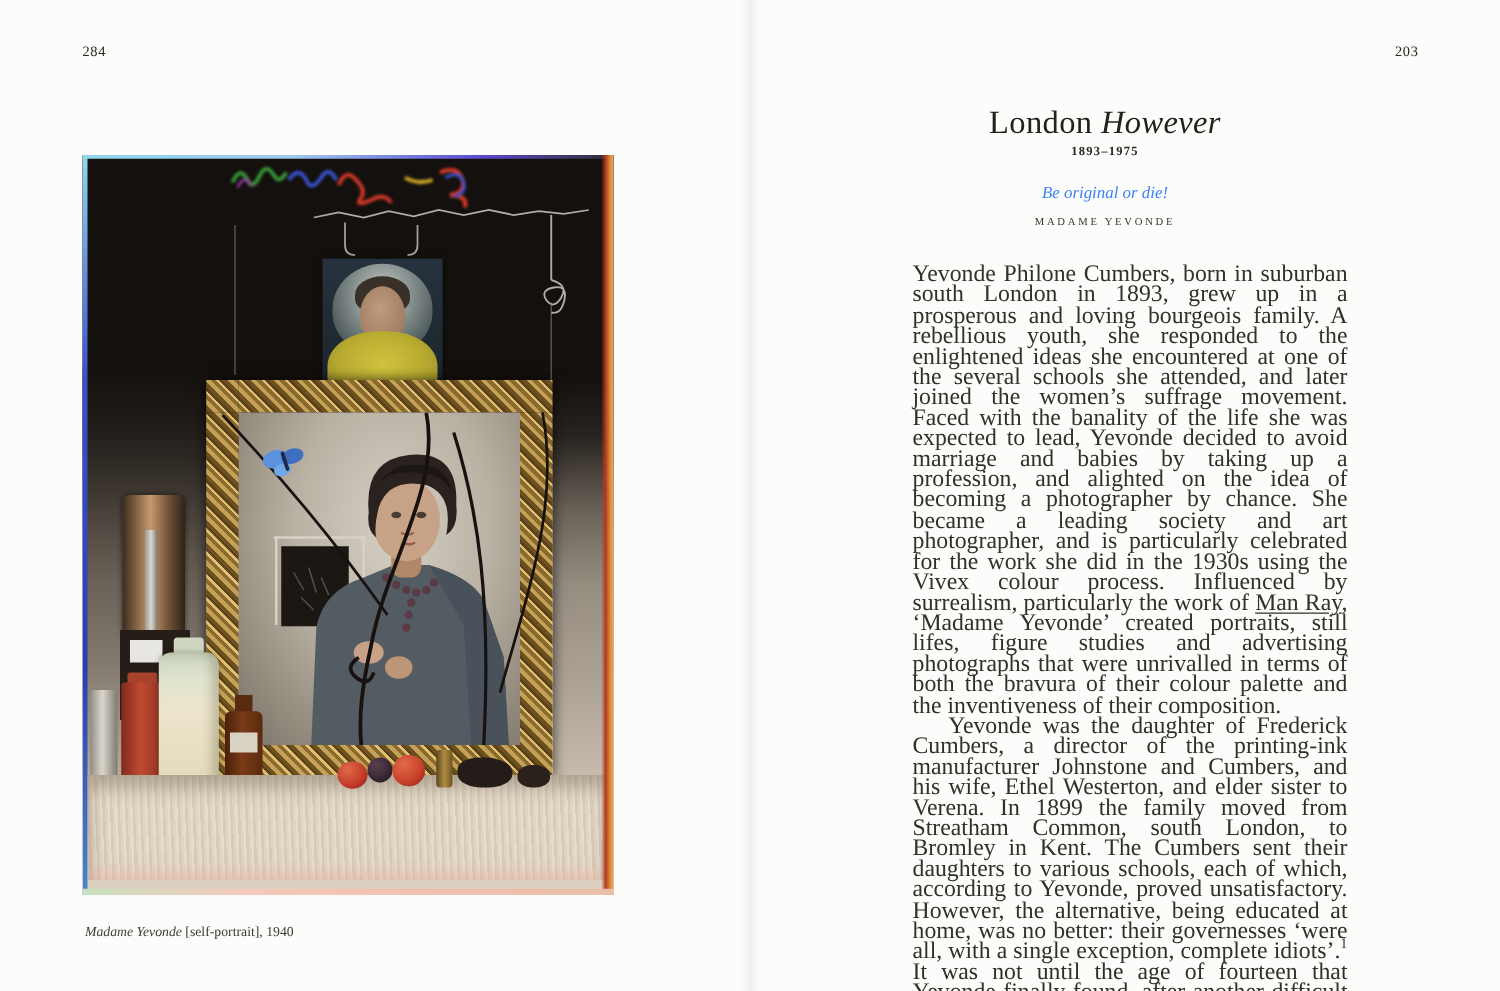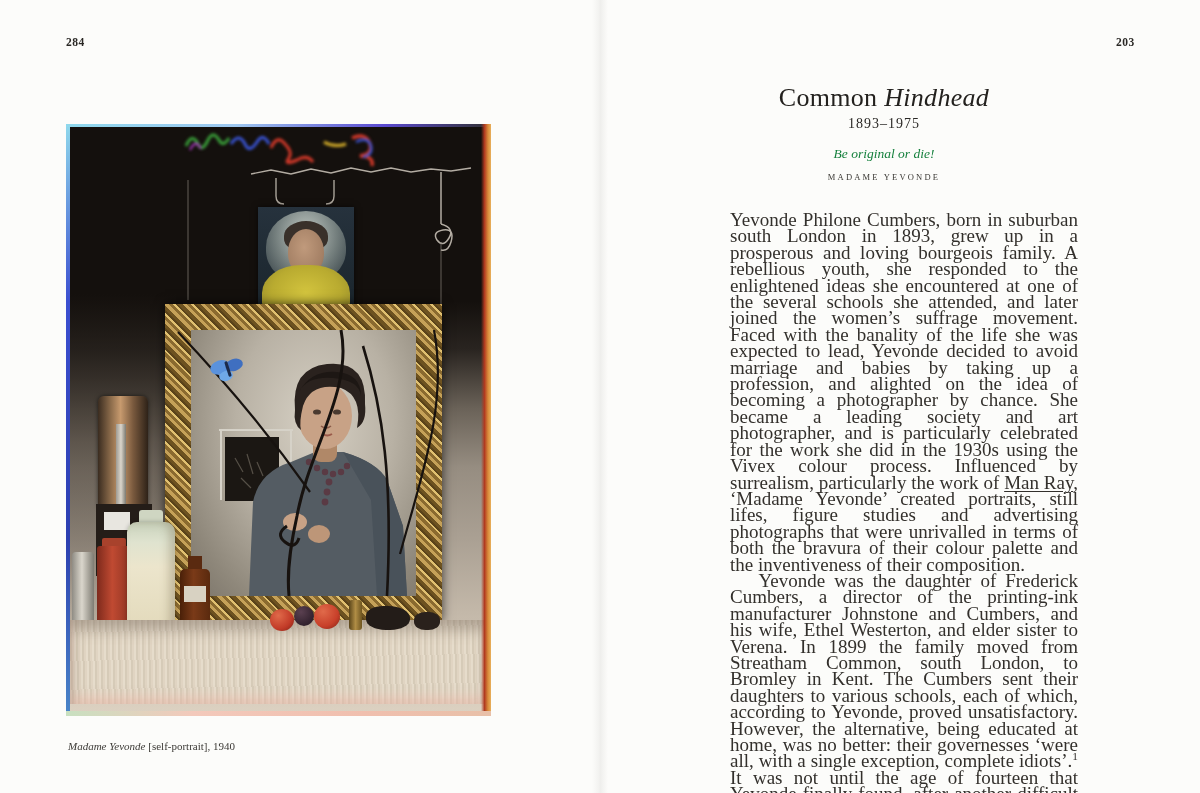--- a/index.html
+++ b/index.html
@@ -3,32 +3,32 @@
 <meta charset="utf-8">
 <style>
   html,body{margin:0;padding:0;background:#e8e8e6;}
   .spread{
     position:relative;width:1200px;height:793px;margin:0 auto;
     background:#fcfcfa;overflow:hidden;
     font-family:"Liberation Serif","DejaVu Serif",serif;color:#2e2c29;
   }
   .fold{position:absolute;left:592px;top:0;width:16px;height:100%;
     background:linear-gradient(90deg,rgba(0,0,0,0) 0%,rgba(60,55,50,0.05) 45%,rgba(60,55,50,0.07) 50%,rgba(0,0,0,0) 100%);}
-  .pagenum{position:absolute;top:36px;font-size:11.5px;letter-spacing:0.5px;color:#2a2825;font-weight:bold;}
+  .pagenum{position:absolute;top:36px;font-size:11.5px;letter-spacing:0.5px;color:#2a2825;font-weight:normal;}
   .pagenum.left{left:66px;}
   .pagenum.right{left:1116px;}
 
   
   .rp-title{position:absolute;left:710px;top:83px;width:348px;text-align:center;
     font-size:26px;color:#23211e;letter-spacing:0.3px;}
   .rp-title .it{font-style:italic;}
   .rp-dates{position:absolute;left:710px;top:116px;width:348px;text-align:center;
-    font-size:14px;font-weight:normal;letter-spacing:1px;color:#2a2825;}
+    font-size:10px;font-weight:bold;letter-spacing:1px;color:#2a2825;}
   .rp-quote{position:absolute;left:710px;top:146px;width:348px;text-align:center;
-    font-style:italic;font-size:13.5px;color:#15803d;}
+    font-style:italic;font-size:13.5px;color:#3b82f6;}
   .rp-attrib{position:absolute;left:710px;top:172px;width:348px;text-align:center;
     font-size:8.5px;letter-spacing:2.2px;color:#3a3834;}
   .rp-body{position:absolute;left:730px;top:212px;width:348px;
     font-size:19px;line-height:16.4px;text-align:justify;color:#33302c;}
   .rp-body p{margin:0;}
   .rp-body p.indent{text-indent:1.5em;}
   .seg-underline{text-decoration:underline;text-underline-offset:2px;}
   .seg-sup{vertical-align:super;font-size:60%;line-height:0;}
 
   
@@ -225,21 +225,21 @@
     <div class="ph-abs ph-edge-bottom"></div>
   </div>
 
   <div class="lp-caption">
     <span class="it">Madame Yevonde</span><span> [self-portrait], 1940</span>
   </div>
 
   <div class="pagenum right">203</div>
 
   <h1 class="rp-title" style="margin:0;font-weight:normal;">
-    <span>Common </span><span class="it">Hindhead</span>
+    <span>London </span><span class="it">However</span>
   </h1>
   <div class="rp-dates">1893–1975</div>
   <div class="rp-quote">Be original or die!</div>
   <div class="rp-attrib">MADAME YEVONDE</div>
 
   <div class="rp-body">
     <p><span>Yevonde Philone Cumbers, born in suburban south London in 1893, grew up in a prosperous and loving bourgeois family. A rebellious youth, she responded to the enlightened ideas she encountered at one of the several schools she attended, and later joined the women’s suffrage movement. Faced with the banality of the life she was expected to lead, Yevonde decided to avoid marriage and babies by taking up a profession, and alighted on the idea of becoming a photographer by chance. She became a leading society and art photographer, and is particularly celebrated for the work she did in the 1930s using the Vivex colour process. Influenced by surrealism, particularly the work of </span><span class="seg-underline">Man Ray</span><span>, ‘Madame Yevonde’ created portraits, still lifes, figure studies and advertising photographs that were unrivalled in terms of both the bravura of their colour palette and the inventiveness of their composition.</span></p>
     <p class="indent"><span>Yevonde was the daughter of Frederick Cumbers, a director of the printing-ink manufacturer Johnstone and Cumbers, and his wife, Ethel Westerton, and elder sister to Verena. In 1899 the family moved from Streatham Common, south London, to Bromley in Kent. The Cumbers sent their daughters to various schools, each of which, according to Yevonde, proved unsatisfactory. However, the alternative, being educated at home, was no better: their governesses ‘were all, with a single exception, complete idiots’.</span><span class="seg-sup">1</span><span> It was not until the age of fourteen that Yevonde finally found, after another difficult start, a school that suited her: Lingholt, a progressive boarding school in Hindhead in Surrey. Two years later, in 1909, the sisters were sent to a convent school in Verviers in Belgium. However, after yet again finding herself bored and unhappy, Yevonde instigated a move to Paris, where she and Verena studied at the Sorbonne and lodged at a supervised boarding house for female students. In 1910 Yevonde joined the women’s suffrage movement, spending much of her time</span></p>
   </div>
 </div>

